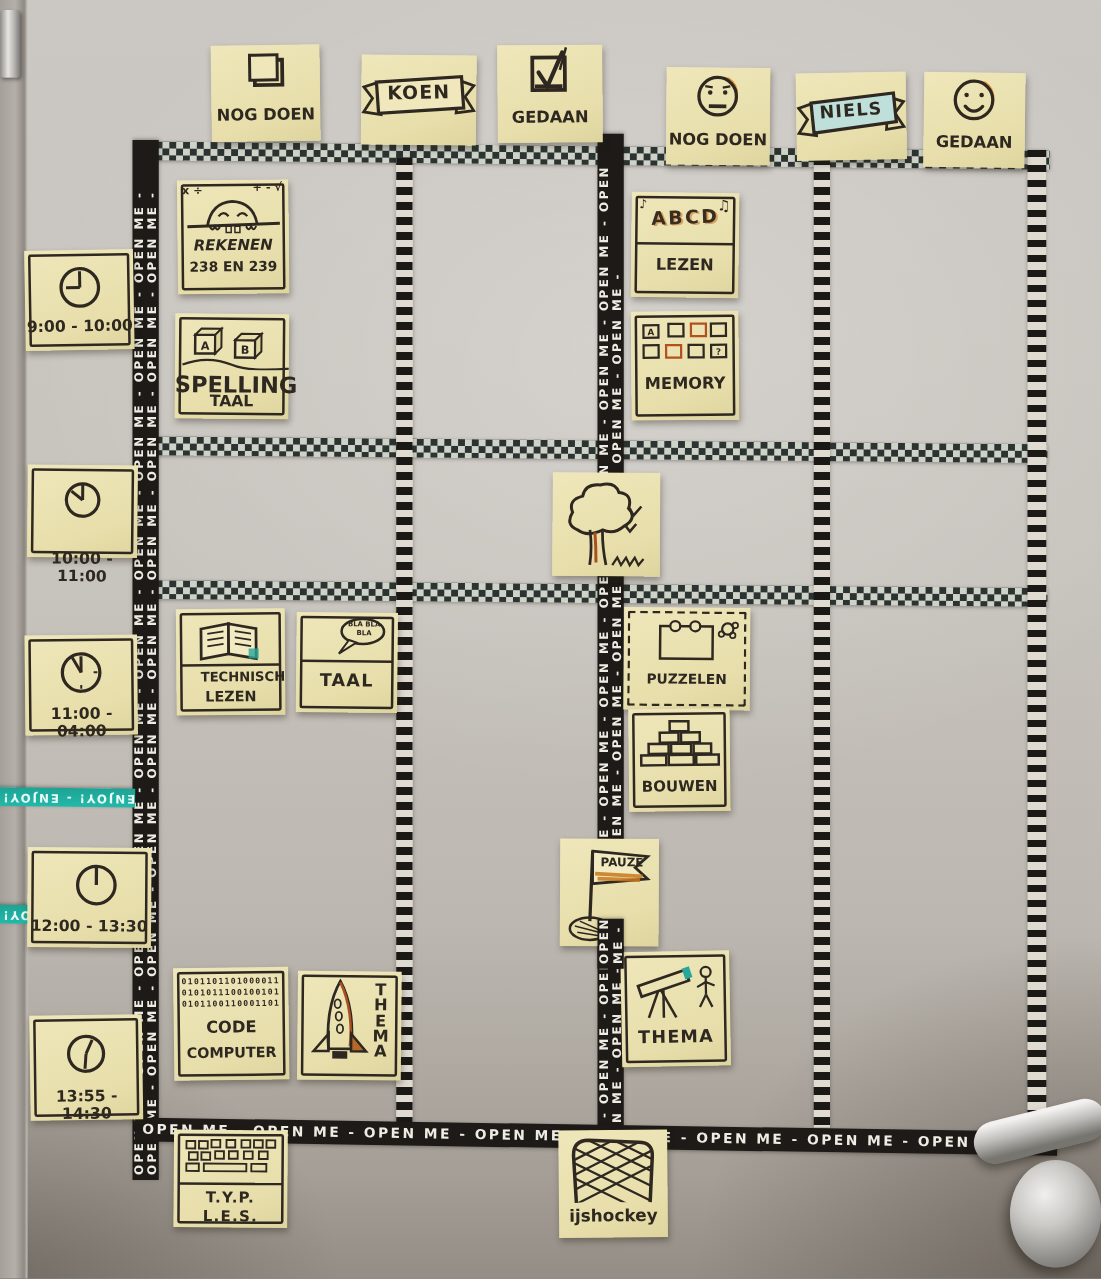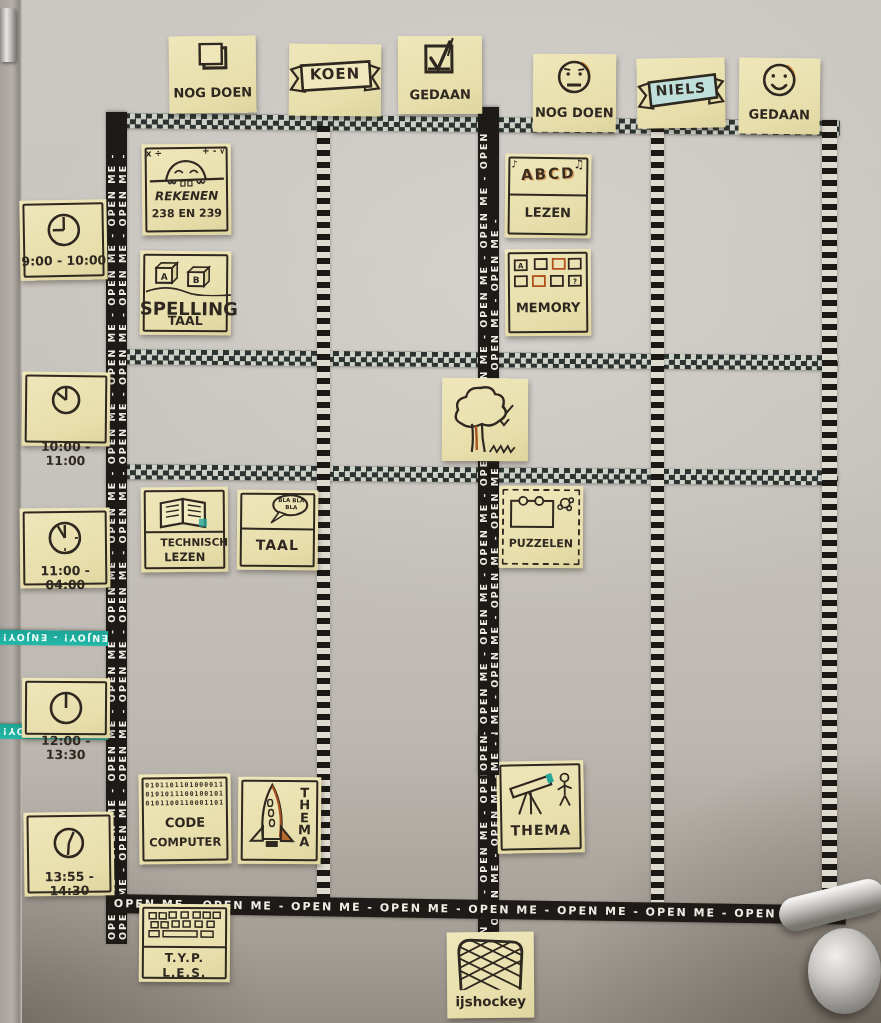--- a/index.html
+++ b/index.html
@@ -150,21 +150,21 @@
     <svg width="90" height="48" viewBox="0 0 90 48" style="margin-top:4px;">
       <circle cx="45" cy="26" r="15" fill="none" stroke="#2e2820" stroke-width="2.6"></circle>
       <line x1="45" y1="26" x2="38" y2="14" stroke="#2e2820" stroke-width="2.4"></line>
       <line x1="45" y1="26" x2="45" y2="13" stroke="#2e2820" stroke-width="2.4"></line>
       <line x1="58" y1="26" x2="55" y2="26" stroke="#2e2820" stroke-width="1.6"></line>
       <line x1="45" y1="39" x2="45" y2="36" stroke="#2e2820" stroke-width="1.6"></line>
     </svg>
     <div class="lbl" style="top:56px;font-size:12.5px;">11:00 - 04:00</div>
   </div>
 
-  <div class="note" style="left:22px;top:678px;width:88px;height:60px;transform:rotate(.4deg);">
+  <div class="note" style="left:22px;top:678px;width:88px;height:80px;transform:rotate(.4deg);padding-left:11px;">
     <div class="frame"></div>
     <svg width="88" height="48" viewBox="0 0 88 48" style="margin-top:4px;">
       <circle cx="44" cy="26" r="15" fill="none" stroke="#2e2820" stroke-width="2.6"></circle>
       <line x1="44" y1="26" x2="44" y2="12" stroke="#2e2820" stroke-width="2.6"></line>
     </svg>
     <div class="lbl" style="top:56px;font-size:12.5px;">12:00 - 13:30</div>
   </div>
 
   <div class="note" style="left:24px;top:812px;width:90px;height:84px;transform:rotate(-.8deg);">
     <div class="frame"></div>
@@ -262,35 +262,60 @@
     <div class="frame"></div>
     <div class="divline" style="top:38px;"></div>
     <svg width="81" height="36" viewBox="0 0 81 36">
       <ellipse cx="53" cy="15" rx="17" ry="10" fill="none" stroke="#2e2820" stroke-width="2"></ellipse>
       <polygon points="42,22 34,33 48,24" fill="#efe7ba" stroke="#2e2820" stroke-width="1.6"></polygon>
     </svg>
     <div class="lbl" style="top:7px;left:38px;right:auto;width:32px;font-size:5.5px;line-height:1.3;">BLA BLA BLA</div>
     <div class="lbl" style="top:48px;font-size:14px;letter-spacing:1px;">TAAL</div>
   </div>
 
-  <div class="note" style="left:499px;top:486px;width:84px;height:82px;transform:rotate(.5deg);">
+  <div class="note" style="left:499px;top:486px;width:84px;height:82px;transform:rotate(.5deg);padding-left:17px;">
     <div class="frame dashed"></div>
     <svg width="84" height="40" viewBox="0 0 84 40" style="margin-top:5px;">
       <rect x="12" y="10" width="42" height="26" fill="none" stroke="#2e2820" stroke-width="2"></rect>
       <circle cx="24" cy="10" r="4" fill="#efe7ba" stroke="#2e2820" stroke-width="1.8"></circle>
       <circle cx="40" cy="10" r="4" fill="#efe7ba" stroke="#2e2820" stroke-width="1.8"></circle>
       <circle cx="66" cy="12" r="4.5" fill="none" stroke="#2e2820" stroke-width="1.8"></circle>
       <circle cx="72" cy="9" r="2.2" fill="none" stroke="#2e2820" stroke-width="1.4"></circle>
       <circle cx="70" cy="17" r="2.2" fill="none" stroke="#2e2820" stroke-width="1.4"></circle>
       <circle cx="61" cy="16" r="2.2" fill="none" stroke="#2e2820" stroke-width="1.4"></circle>
     </svg>
     <div class="lbl" style="top:52px;font-size:11px;">PUZZELEN</div>
   </div>
 
-
+  <div class="note" style="left:503px;top:567px;width:81px;height:82px;transform:rotate(-.6deg);">
+    <div class="frame"></div>
+    <svg width="81" height="44" viewBox="0 0 81 44" style="margin-top:4px;">
+      <rect x="33" y="6" width="15" height="8" fill="none" stroke="#2e2820" stroke-width="2"></rect>
+      <rect x="25" y="15" width="15" height="8" fill="none" stroke="#2e2820" stroke-width="2"></rect>
+      <rect x="42" y="15" width="15" height="8" fill="none" stroke="#2e2820" stroke-width="2"></rect>
+      <rect x="16" y="24" width="16" height="8" fill="none" stroke="#2e2820" stroke-width="2"></rect>
+      <rect x="34" y="24" width="16" height="8" fill="none" stroke="#2e2820" stroke-width="2"></rect>
+      <rect x="52" y="24" width="14" height="8" fill="none" stroke="#2e2820" stroke-width="2"></rect>
+      <rect x="10" y="33" width="20" height="8" fill="none" stroke="#2e2820" stroke-width="2"></rect>
+      <rect x="32" y="33" width="20" height="8" fill="none" stroke="#2e2820" stroke-width="2"></rect>
+      <rect x="54" y="33" width="18" height="8" fill="none" stroke="#2e2820" stroke-width="2"></rect>
+    </svg>
+    <div class="lbl" style="top:56px;font-size:12px;">BOUWEN</div>
+  </div>
+
+  <div class="note" style="left:448px;top:671px;width:79px;height:86px;transform:rotate(.3deg);z-index:3;">
+    <svg width="79" height="86" viewBox="0 0 79 86">
+      <line x1="26" y1="10" x2="24" y2="66" stroke="#2e2820" stroke-width="2.6"></line>
+      <polygon points="26,10 70,14 60,23 70,32 26,36" fill="#f2eac0" stroke="#2e2820" stroke-width="2.2"></polygon>
+      <path d="M28,28 l38,2 M30,32 l34,1" stroke="#c8781f" stroke-width="3" opacity=".85"></path>
+      <ellipse cx="24" cy="72" rx="16" ry="9" fill="none" stroke="#2e2820" stroke-width="2"></ellipse>
+      <path d="M12,70 l24,6 M14,75 l20,3 M16,66 l18,8" stroke="#2e2820" stroke-width="1.2"></path>
+    </svg>
+    <div class="lbl" style="top:15px;left:28px;right:8px;font-size:9.5px;">PAUZE</div>
+  </div>
 
   <div class="tape blacktape vert" style="left:478px;top:735px;height:36px;z-index:4;">OPEN ME - OPEN ME - OPEN ME - OPEN ME - OPEN ME - OPEN ME - OPEN ME - OPEN ME - OPEN ME - OPEN ME - OPEN ME - OPEN ME - OPEN ME - OPEN ME - OPEN ME - OPEN ME - OPEN ME - OPEN ME - OPEN ME - OPEN ME -</div>
 
   <div class="note" style="left:139px;top:774px;width:92px;height:90px;transform:rotate(-.7deg);">
     <div class="frame"></div>
     <div class="lbl" style="top:8px;font-size:6.5px;font-family:'DejaVu Sans Mono',monospace;letter-spacing:1px;">0101101101000011</div>
     <div class="lbl" style="top:17px;font-size:6.5px;font-family:'DejaVu Sans Mono',monospace;letter-spacing:1px;">0101011100100101</div>
     <div class="lbl" style="top:26px;font-size:6.5px;font-family:'DejaVu Sans Mono',monospace;letter-spacing:1px;">0101100110001101</div>
     <div class="lbl" style="top:42px;font-size:13px;">CODE</div>
     <div class="lbl" style="top:62px;font-size:11.5px;">COMPUTER</div>
@@ -348,21 +373,21 @@
       <line x1="34" y1="26" x2="34" y2="48" stroke="#2e2820" stroke-width="2"></line>
       <line x1="32" y1="26" x2="44" y2="48" stroke="#2e2820" stroke-width="2"></line>
       <circle cx="68" cy="12" r="4" fill="none" stroke="#2e2820" stroke-width="1.8"></circle>
       <line x1="68" y1="16" x2="68" y2="30" stroke="#2e2820" stroke-width="1.8"></line>
       <path d="M68,20 l-7,4 M68,20 l7,3 M68,30 l-5,10 M68,30 l5,10" fill="none" stroke="#2e2820" stroke-width="1.8"></path>
     </svg>
     <div class="lbl" style="top:62px;font-size:14px;letter-spacing:1px;">THEMA</div>
   </div>
 
 
-  <div class="note" style="left:447px;top:932px;width:87px;height:86px;transform:rotate(-.5deg);">
+  <div class="note" style="left:447px;top:904px;width:87px;height:86px;transform:rotate(-.5deg);">
     <svg width="87" height="62" viewBox="0 0 87 62">
       <defs>
           <clipPath id="netclip">
             <path d="M14,58 L12,20 Q12,8 24,8 L64,10 Q76,10 75,22 L73,58 Z"></path>
           </clipPath>
         </defs>
       <g clip-path="url(#netclip)" stroke="#2e2820" stroke-width="1.8">
         <path d="M0,20 l80,40 M0,8 l80,40 M0,-4 l80,40 M0,32 l80,40 M8,-10 l80,40"></path>
         <path d="M80,14 l-80,40 M80,2 l-80,40 M80,-10 l-80,40 M88,22 l-80,40 M80,26 l-80,40"></path>
       </g>

